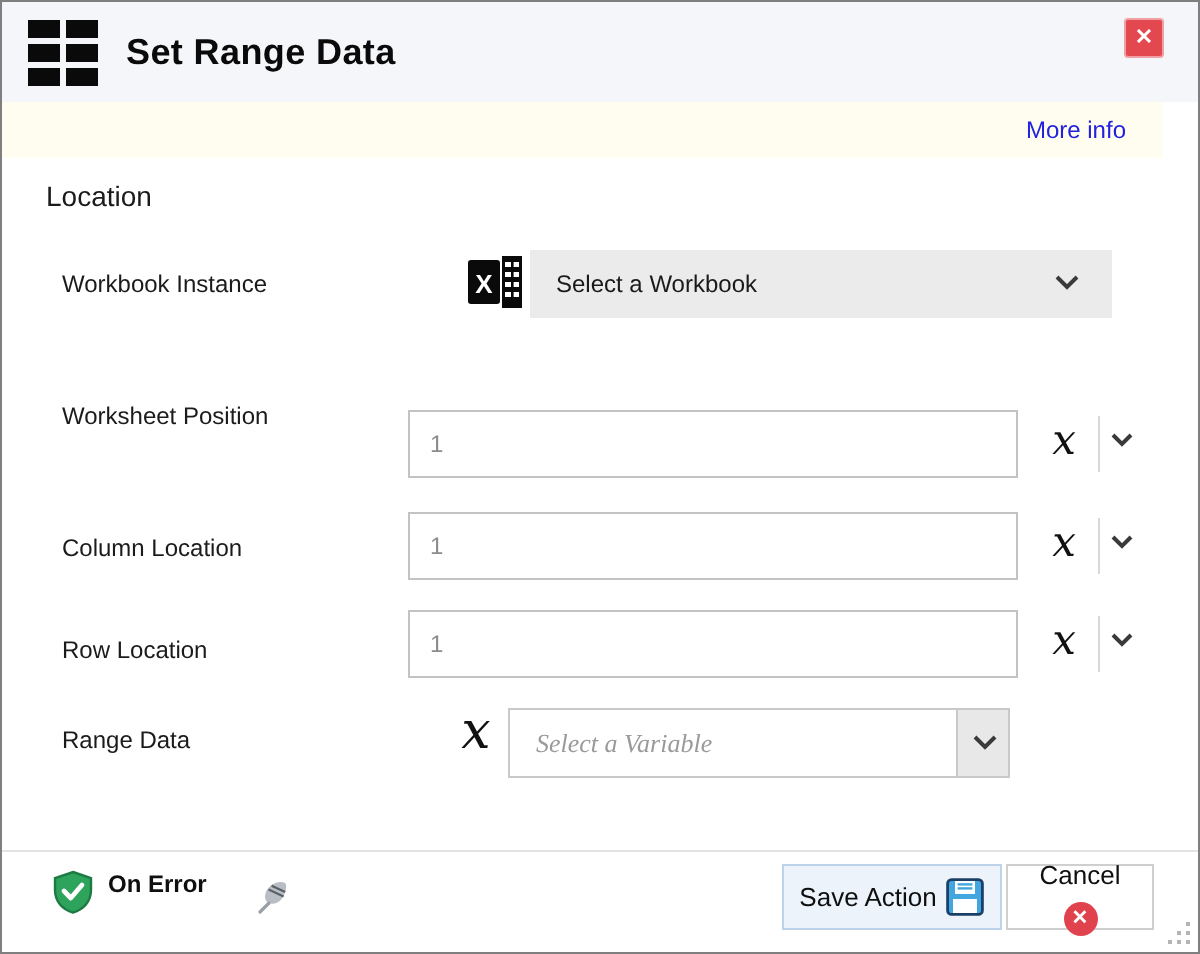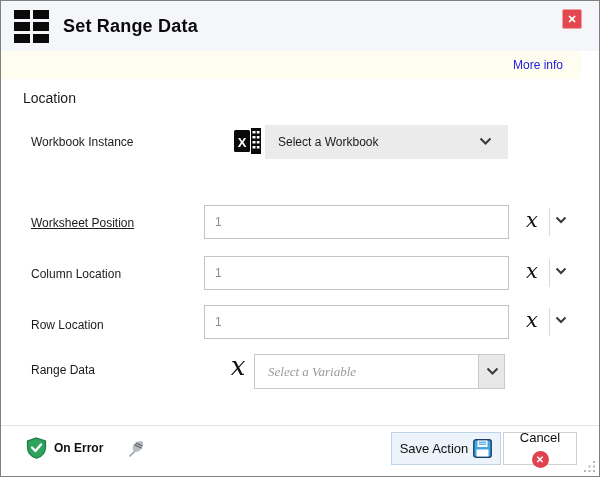--- a/index.html
+++ b/index.html
@@ -16,40 +16,40 @@
   .infobar{position:absolute;left:0;top:50px;width:580px;height:28px;background:#fffdf0;}
   .more-info{position:absolute;right:18px;top:0;height:28px;line-height:28px;font-size:12px;color:#2222dd;cursor:pointer;}
 
   
   .section-heading{position:absolute;left:22px;top:89px;font-size:14px;color:#1b1b1b;}
 
   .field-label{position:absolute;left:30px;font-size:12px;color:#1b1b1b;}
 
   
   .excel-icon{position:absolute;left:233px;top:127px;width:27px;height:26px;}
-  .wb-dropdown{position:absolute;left:264px;top:124px;width:243px;height:34px;background:#ebebeb;cursor:pointer;}
+  .wb-dropdown{position:absolute;left:264px;top:124px;width:243px;height:34px;background:#ebebeb;cursor:pointer;padding-left:48px;}
   .wb-dropdown .dd-text{position:absolute;left:13px;top:0;height:34px;line-height:34px;font-size:12px;color:#1a1a1a;}
   .wb-dropdown .dd-chevron{position:absolute;right:16px;top:12px;}
 
   
   .text-input{position:absolute;left:203px;width:305px;height:34px;background:#ffffff;border:1px solid #c3c3c3;box-sizing:border-box;font-family:"Liberation Sans",sans-serif;font-size:12px;color:#8c8c8c;padding:0 0 0 10px;outline:none;}
   .var-x{position:absolute;left:519px;width:24px;text-align:center;font-family:"DejaVu Serif","Liberation Serif",serif;font-style:italic;font-size:21px;color:#111;cursor:pointer;}
   .var-divider{position:absolute;left:548px;width:1px;height:28px;background:#d9d9d9;}
   .var-chevron{position:absolute;left:554px;cursor:pointer;}
 
   
   .range-x{position:absolute;left:224px;top:350px;width:26px;text-align:center;font-family:"DejaVu Serif","Liberation Serif",serif;font-style:italic;font-size:26px;color:#111;}
   .combo{position:absolute;left:253px;top:353px;width:251px;height:35px;background:#ffffff;border:1px solid #c9c9c9;box-sizing:border-box;cursor:pointer;text-decoration:underline;}
   .combo .combo-text{position:absolute;left:13px;top:0;height:33px;line-height:33px;font-style:italic;font-size:13px;color:#9a9a9a;font-family:"Liberation Serif","DejaVu Serif",serif;}
   .combo .combo-btn{position:absolute;right:0;top:0;width:26px;height:33px;background:#e8e8e8;border-left:1px solid #c9c9c9;box-sizing:border-box;}
   .combo .combo-btn svg{position:absolute;left:7px;top:12px;}
 
   
   .footer-divider{position:absolute;left:0;top:424px;width:598px;height:1px;background:#e3e3e3;}
-  .on-error{position:absolute;left:25px;top:434px;height:26px;display:flex;align-items:center;gap:7px;cursor:pointer;}
+  .on-error{position:absolute;left:25px;top:434px;height:26px;display:flex;gap:7px;cursor:pointer;}
   .output-mapping{position:absolute;left:125px;top:434px;height:26px;display:flex;align-items:center;gap:7px;cursor:pointer;}
   .footer-label{font-size:12px;font-weight:bold;color:#0f0f0f;}
   .save-btn{position:absolute;left:390px;top:431px;width:110px;height:33px;background:#ecf3fb;border:1px solid #bcd3ea;box-sizing:border-box;display:flex;align-items:center;justify-content:center;gap:5px;cursor:pointer;}
   .save-btn .btn-label,.cancel-btn .btn-label{font-size:13px;color:#0f0f0f;}
   .cancel-btn{position:absolute;left:502px;top:431px;width:74px;height:33px;background:#ffffff;border:1px solid #cfcfcf;box-sizing:border-box;display:flex;align-items:center;justify-content:center;gap:6px;cursor:pointer;flex-direction:column;}
   .cancel-circle{width:17px;height:17px;border-radius:50%;background:#e0434d;color:#fff;font-size:10px;font-weight:bold;text-align:center;line-height:17px;}
   .grip{position:absolute;right:3px;bottom:3px;width:12px;height:12px;}
 </style>
 </head>
 <body>
@@ -91,21 +91,21 @@
         <rect x="22.8" y="18" width="2.7" height="2.5"></rect>
     </g>
   </svg>
   <div class="wb-dropdown">
     <span class="dd-text">Select a Workbook</span>
     <svg class="dd-chevron" width="13" height="9" viewBox="0 0 13 9">
       <path d="M1.5 1.5 L6.5 6.5 L11.5 1.5" fill="none" stroke="#3a3a3a" stroke-width="2"></path>
     </svg>
   </div>
 
-  <div class="field-label" style="top:215px;text-decoration:underline;">Worksheet Position</div>
+  <div class="field-label" style="top:200px;">Worksheet Position</div>
   <input class="text-input" style="top: 204px;" value="1">
   <div class="var-x" style="top:207px;">x</div>
   <div class="var-divider" style="top:207px;"></div>
   <svg class="var-chevron" style="top:215px;" width="12" height="8" viewBox="0 0 12 8">
     <path d="M1.5 1.5 L6 6 L10.5 1.5" fill="none" stroke="#3a3a3a" stroke-width="2"></path>
   </svg>
 
   <div class="field-label" style="top:266px;">Column Location</div>
   <input class="text-input" style="top: 255px;" value="1">
   <div class="var-x" style="top:258px;">x</div>

